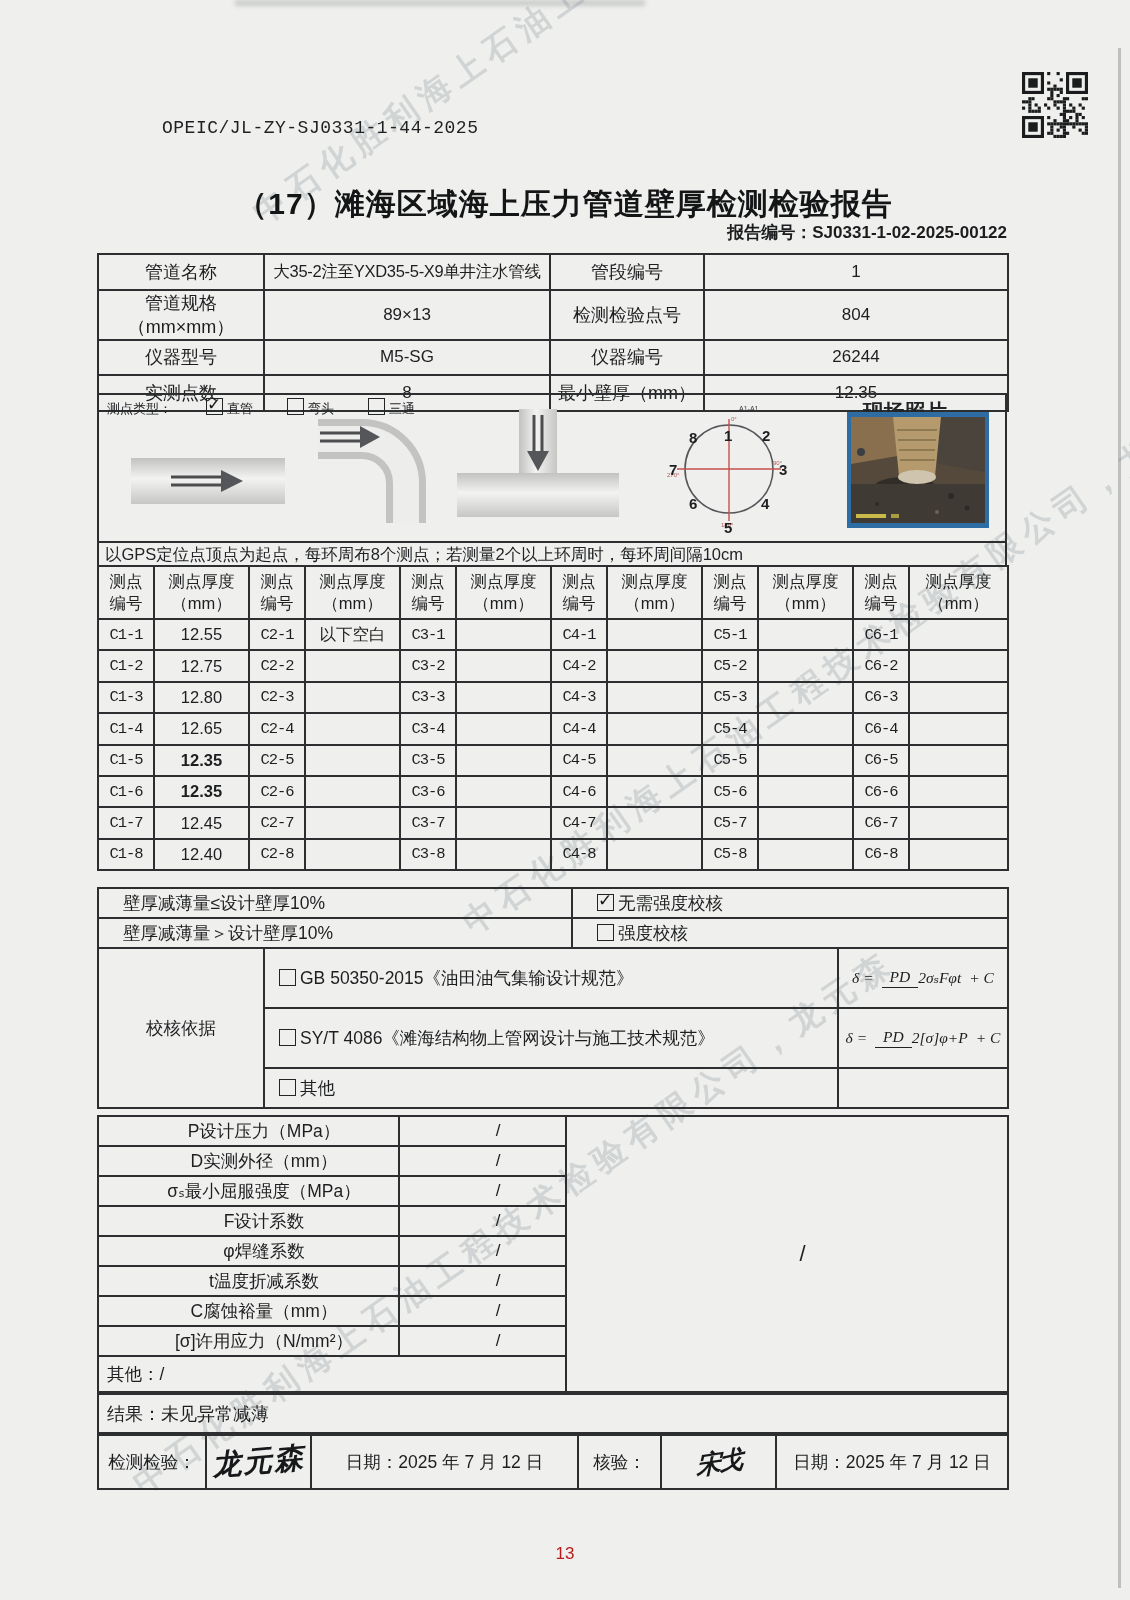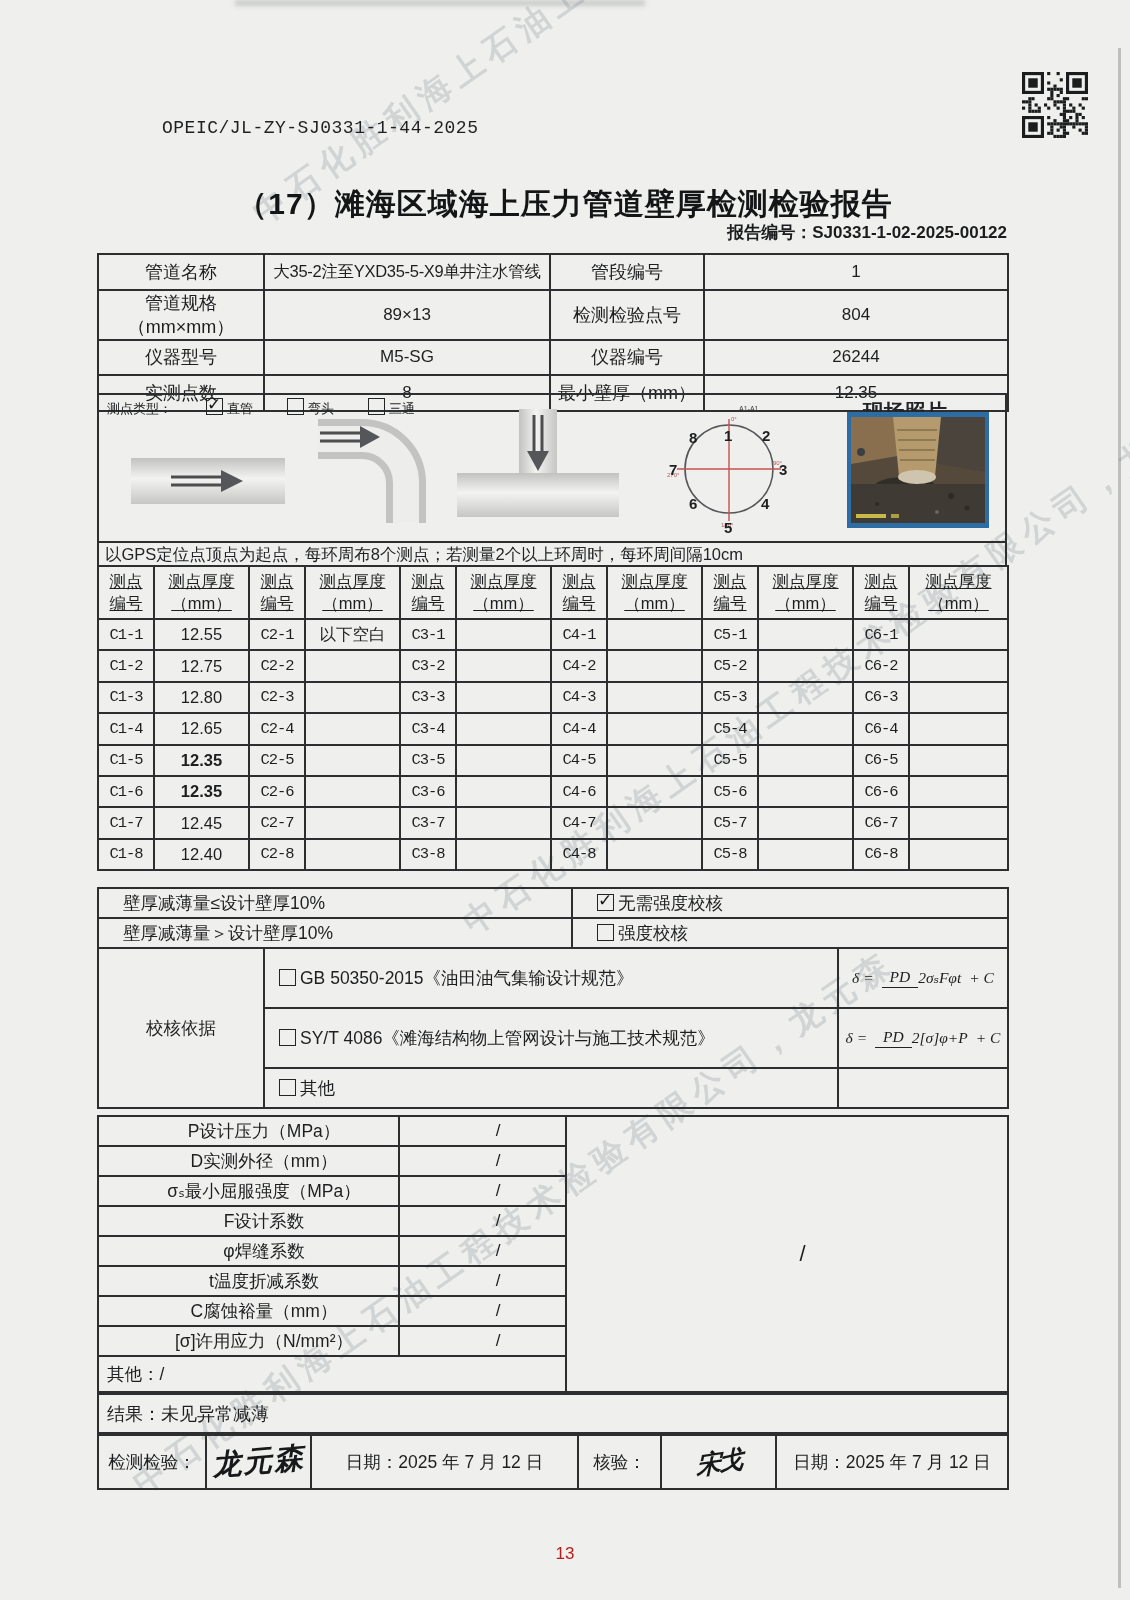--- a/index.html
+++ b/index.html
@@ -49,21 +49,21 @@
   
   .gps-row{position:absolute;left:97px;top:541px;width:910px;height:26px;
     border-left:2px solid #2d2e30;border-right:2px solid #2d2e30;box-sizing:border-box;}
   .gps-row div{font-size:16.5px;text-align:left;padding:3px 0 0 6px;font-weight:500;}
   
   #measure-table{top:565px;}
   #measure-table th{height:51px;font-weight:400;line-height:1.25;font-size:16.5px;padding:0;}
   #measure-table td{height:29.4px;font-size:16.5px;}
   #measure-table .mid{font-family:"Liberation Mono","DejaVu Sans Mono",monospace;font-size:15.5px;letter-spacing:-1px;}
   #measure-table .bold{font-weight:700;}
-  .hdr2{display:block;line-height:1.3;text-decoration:underline;}
+  .hdr2{display:block;line-height:1.3;}
   
   #reduction-table{top:887px;}
   #reduction-table td{height:28px;text-align:left;padding-left:24px;font-size:17.5px;}
   
   #basis-table{top:947px;}
   #basis-table td{font-size:17.5px;}
   #basis-table .std{text-align:left;padding-left:14px;}
   .formula{font-family:"Liberation Serif","DejaVu Serif",serif;font-style:italic;
     font-size:15.5px;display:flex;align-items:center;justify-content:center;color:#1c1d1f;}
   .frac{display:inline-flex;margin:0 8px;text-align:center;}

